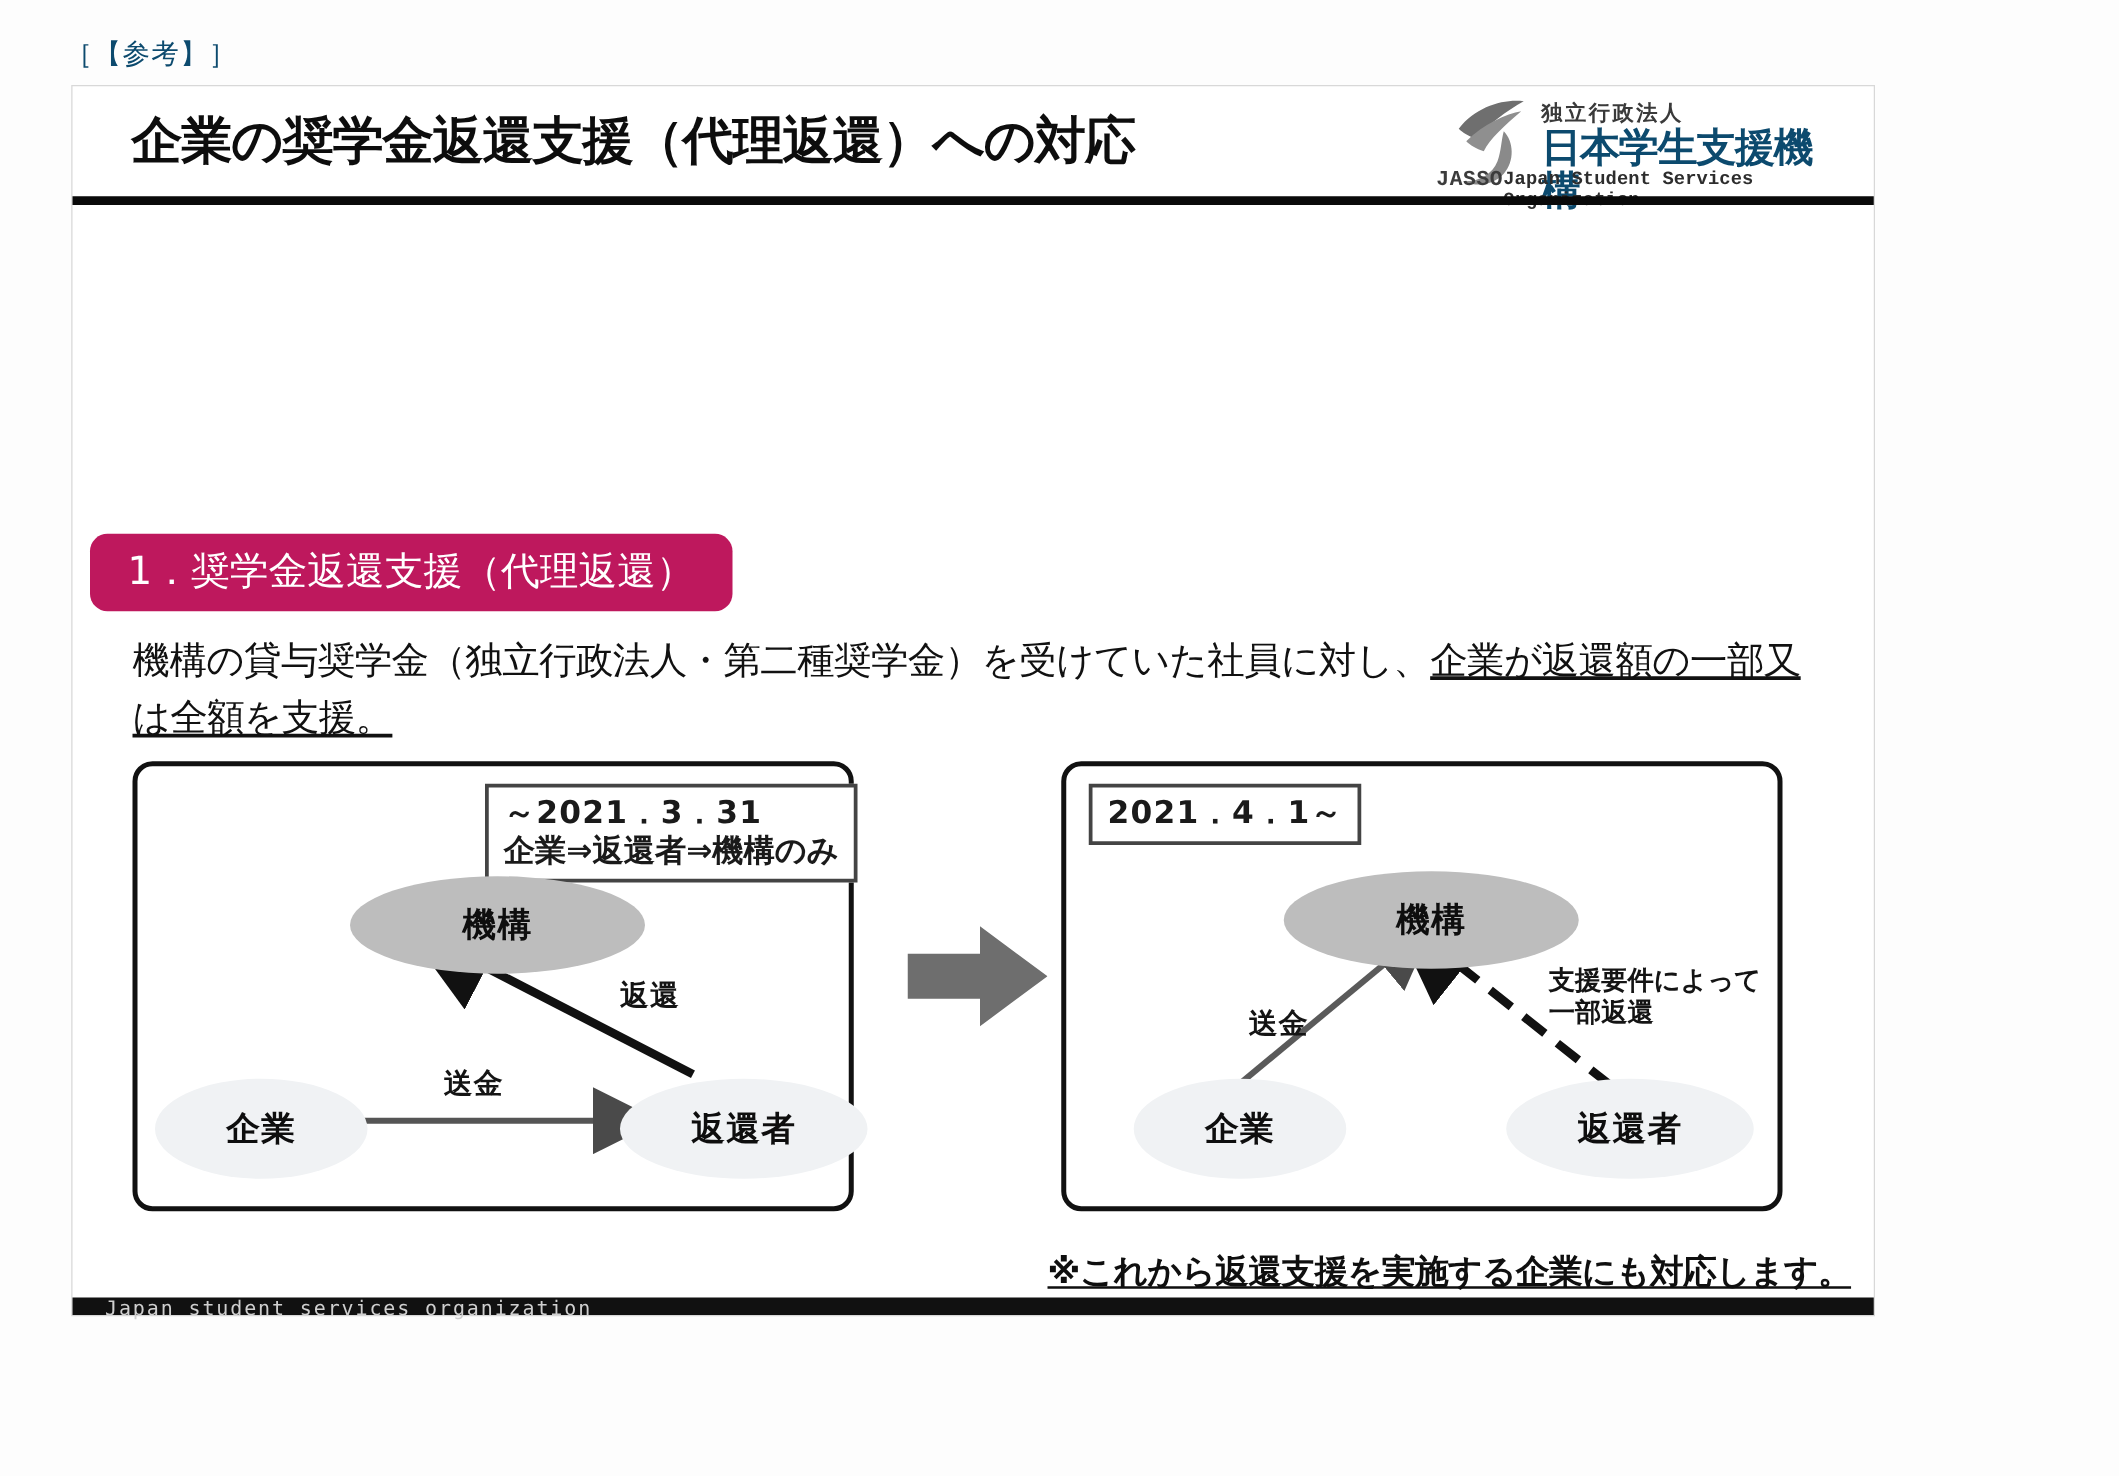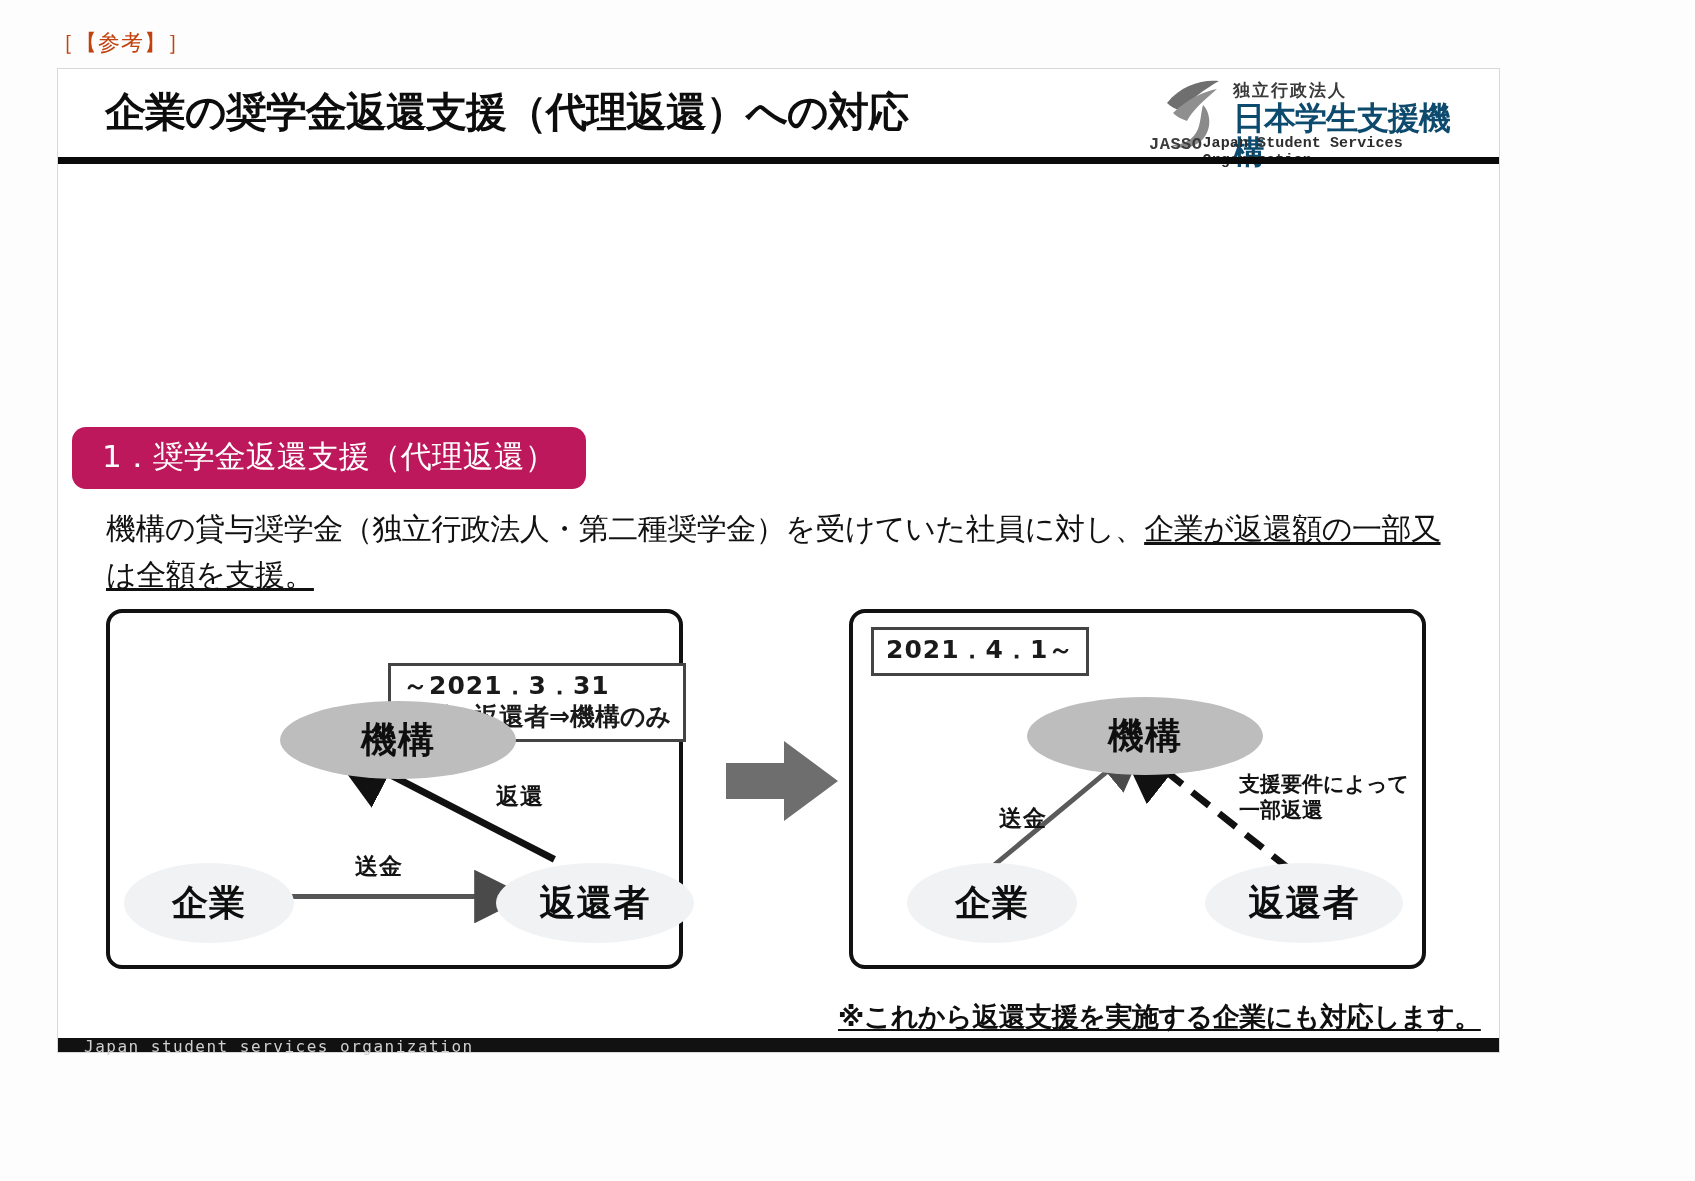--- a/index.html
+++ b/index.html
@@ -11,21 +11,21 @@
   #page {
     position: relative;
     width: 1695px; height: 1181px;
     background: #fdfdfd;
     overflow: hidden;
   }
 
   
   #ref-label {
     position: absolute; left: 52px; top: 28px;
-    font-size: 22px; color: #c2410c; letter-spacing: 1px;
+    font-size: 22px; color: #0c4a6e; letter-spacing: 1px;
     font-family: "DejaVu Sans", sans-serif;
   }
 
   
   #slide {
     position: absolute; left: 57px; top: 68px;
     width: 1443px; height: 985px;
     background: #ffffff;
     border: 1px solid #d8d8d8;
   }
@@ -125,37 +125,37 @@
   #box-left  { left: 48px; }
   #box-right { left: 791px; }
 
   .caption-box {
     position: absolute; top: 14px;
     border: 3px solid #444;
     background: #fff;
     padding: 5px 12px 7px 12px;
     font-family: "DejaVu Sans", sans-serif;
   }
-  #cap-left  { left: 278px; margin-top: 36px; }
+  #cap-left  { left: 278px; }
   #cap-right { left: 18px; }
   .caption-line1 {
     font-size: 25px; font-weight: bold; color: #1a1a1a;
     letter-spacing: 1px; line-height: 1.22;
   }
   .caption-line2 {
     font-size: 25px; font-weight: bold; color: #1a1a1a;
     letter-spacing: 0px; line-height: 1.22; white-space: nowrap;
   }
 
   
   .node {
     position: absolute;
     display: flex; align-items: center; justify-content: center;
     border-radius: 50%;
-    font-size: 36px; font-weight: bold; color: #0e0e0e;
+    font-size: 27px; font-weight: bold; color: #0e0e0e;
     font-family: "DejaVu Sans", sans-serif;
     letter-spacing: 1px;
   }
   .node-dark  { background: #bdbdbd; }
   .node-light { background: #f0f2f4; }
 
   .edge-label {
     position: absolute;
     font-size: 23px; font-weight: bold; color: #141414;
     font-family: "DejaVu Sans", sans-serif;

